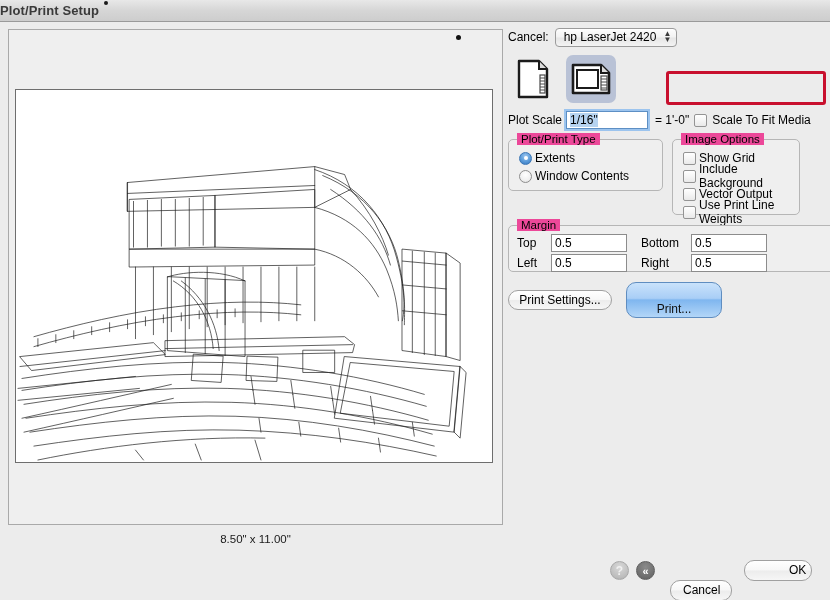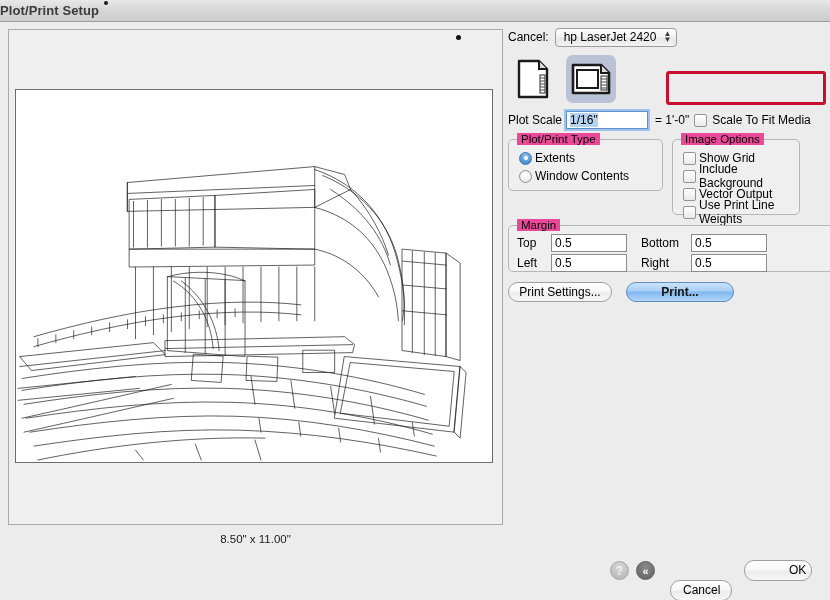--- a/index.html
+++ b/index.html
@@ -233,21 +233,21 @@
     color: #000;
     white-space: nowrap;
   }
   .btn.default {
     border-color: #5f8dc0;
     background: linear-gradient(to bottom, #c9e2fb 0%, #a9cef6 45%, #7fb6ef 50%, #b3d6f8 100%);
     color: #111;
     font-weight: normal;
   }
   #print-settings-btn { width: 104px; padding: 0; }
-  #print-btn { width: 108px; padding: 0; font-weight: bold; }
+  #print-btn { width: 96px; padding: 17px; }
   .circ-icon {
     width: 19px; height: 19px; border-radius: 50%;
     display: flex; align-items: center; justify-content: center;
     font-size: 12px; font-weight: bold;
     box-sizing: border-box;
   }
   #help-icon {
     position: absolute; left: 610px; top: 561px;
     background: radial-gradient(circle at 50% 30%, #d8d8d8 0%, #bdbdbd 70%, #a6a6a6 100%);
     border: 1px solid #a8a8a8;

